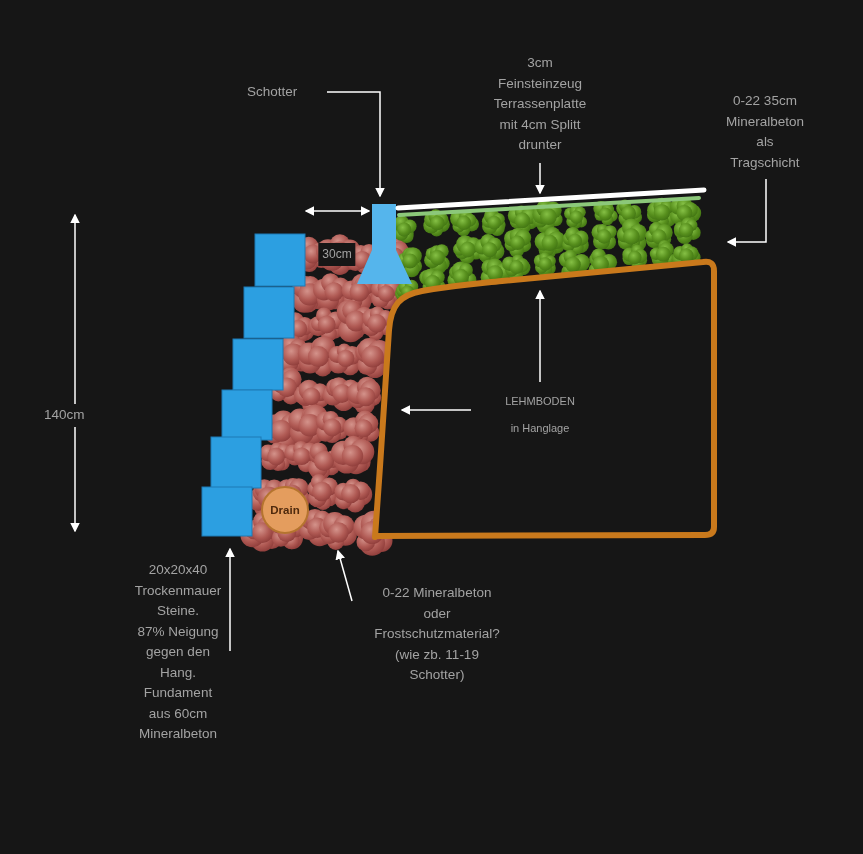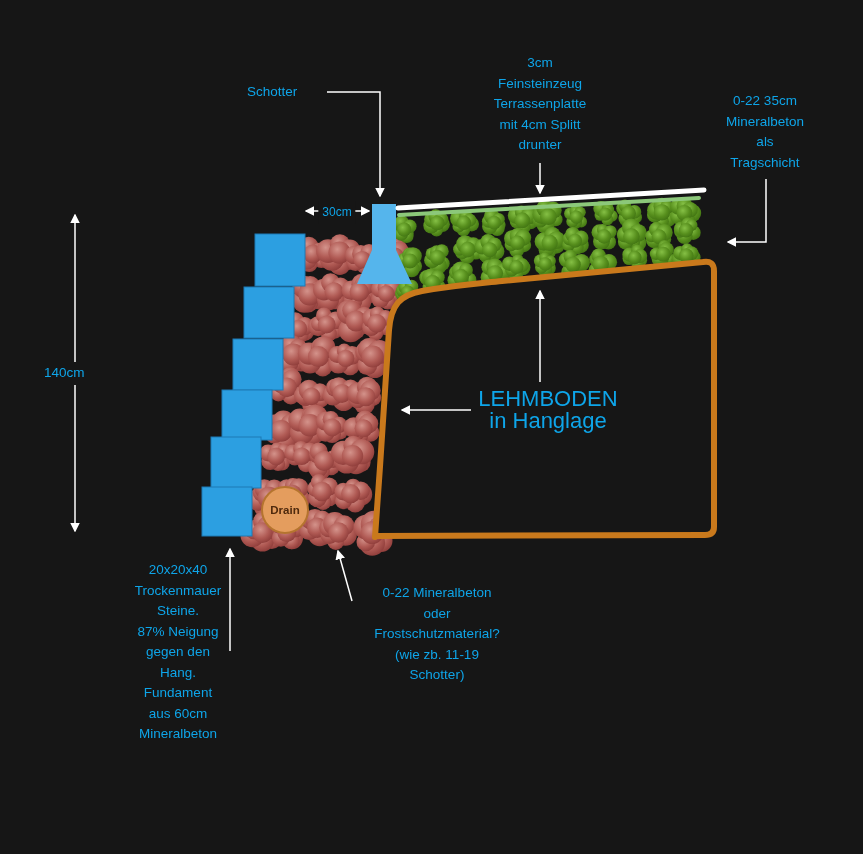--- a/index.html
+++ b/index.html
@@ -3,27 +3,27 @@
 <meta charset="utf-8">
 <style>
   html,body{margin:0;padding:0;background:#161616;}
   .stage{
     position:relative;width:863px;height:854px;overflow:hidden;
     background:#161616;
     font-family:"Liberation Sans","DejaVu Sans",sans-serif;
   }
   .stage svg{position:absolute;left:0;top:0;}
   .lbl{
-    position:absolute;color:#0ea5e9;font-size:13.5px;line-height:20.5px;
+    position:absolute;color:#a3a3a3;font-size:13.5px;line-height:20.5px;
     white-space:pre-line;
   }
   .center{transform:translateX(-50%);text-align:center;}
-  .masked{background:#161616;padding:1px 4px;}
+  .masked{background:#161616;padding:1px 4px;margin-top:42px;}
   .small{font-size:12px;}
-  .big{font-size:22px;line-height:22px;margin-left:8px;}
+  .big{font-size:11px;line-height:27px;}
 </style>
 </head>
 <body>
 
 <div class="stage" style="background: rgb(22, 22, 22);">
 
   <svg id="scene" width="863" height="854" viewBox="0 0 863 854">
     <defs>
       <radialGradient id="gravelRed" cx="40%" cy="35%" r="75%">
         <stop offset="0%" stop-color="#d4938b"></stop>

